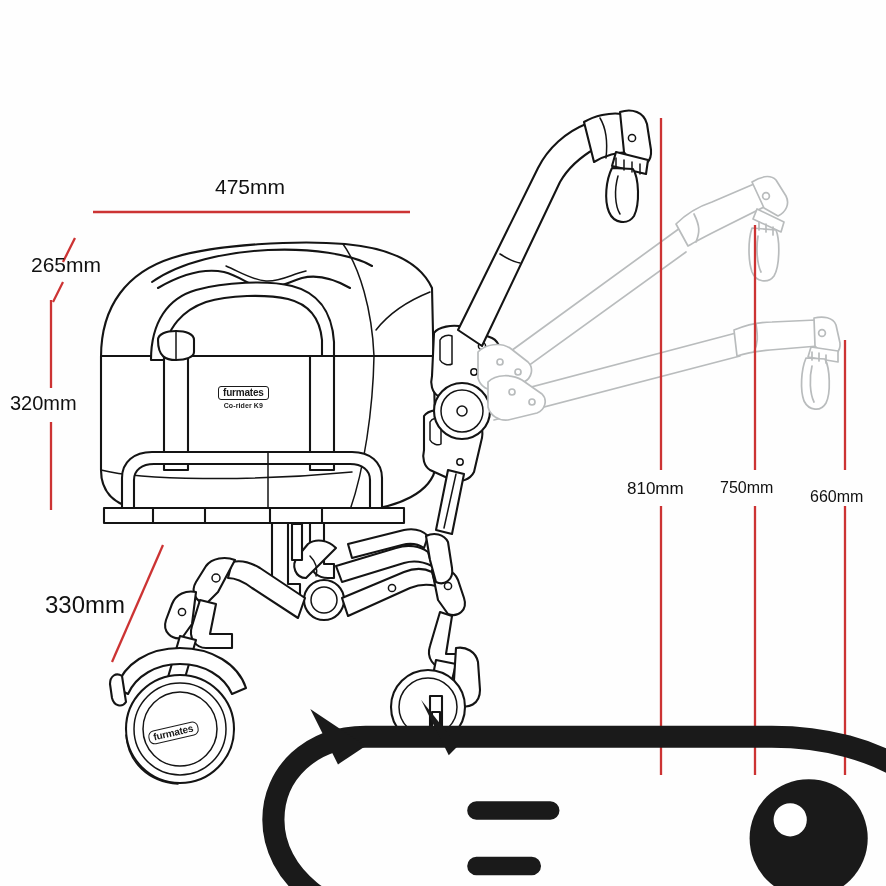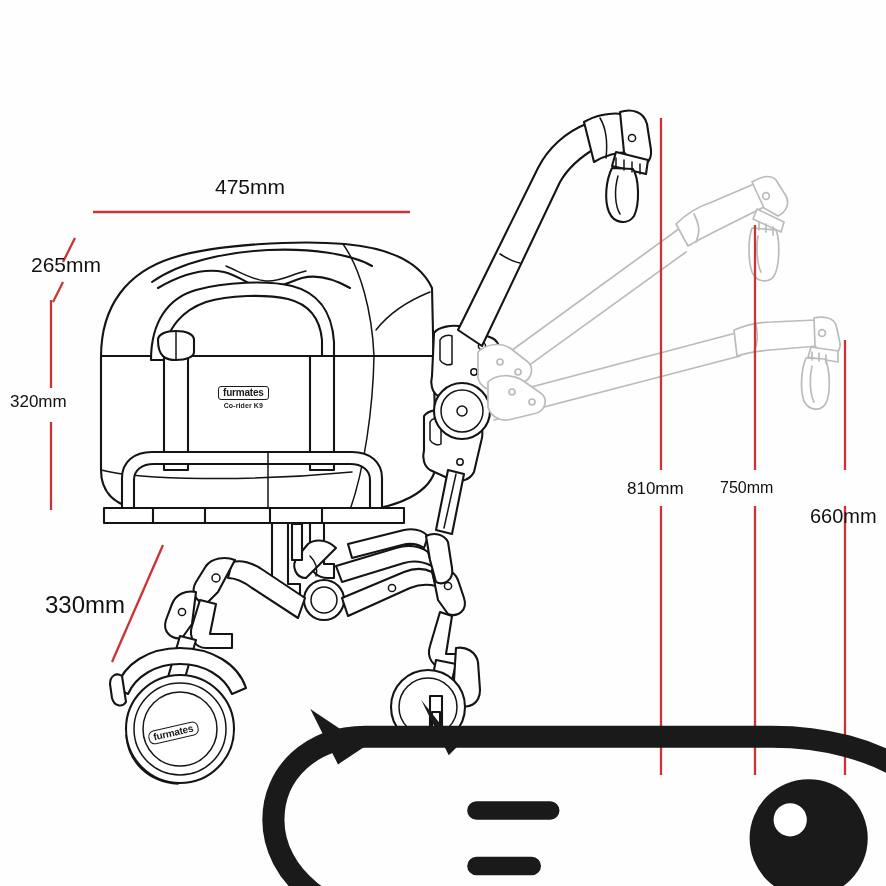--- a/index.html
+++ b/index.html
@@ -14,25 +14,25 @@
 
   .dim-label{
     position:absolute;
     font-family:"Liberation Sans", sans-serif;
     color:#111111;
     white-space:nowrap;
     letter-spacing:0px;
   }
   .dim-475{ left:215px; top:175px; font-size:21px; }
   .dim-265{ left:24px;  top:253px; font-size:21px;margin-left:7px; }
-  .dim-320{ left:10px;  top:392px; font-size:17px; }
+  .dim-320{ left:10px;  top:392px; font-size:20px; }
   .dim-330{ left:45px;  top:591px; font-size:24px; }
   .dim-810{ left:627px; top:479px; font-size:17px; }
   .dim-750{ left:720px; top:479px; font-size:16px; }
-  .dim-660{ left:810px; top:505px; font-size:20px; }
+  .dim-660{ left:810px; top:488px; font-size:16px; }
 
   .logo-wrap{position:absolute;}
   .logo-bag{ left:218px; top:386px; }
   .logo-bag .badge{
     border:1.1px solid #1a1a1a;border-radius:3px;
     padding:0px 4px 1px 4px;font-size:10px;font-weight:700;
     color:#1a1a1a;letter-spacing:-0.2px;line-height:11px;
     text-align:center;background:#ffffff;
   }
   .logo-bag .sub{

